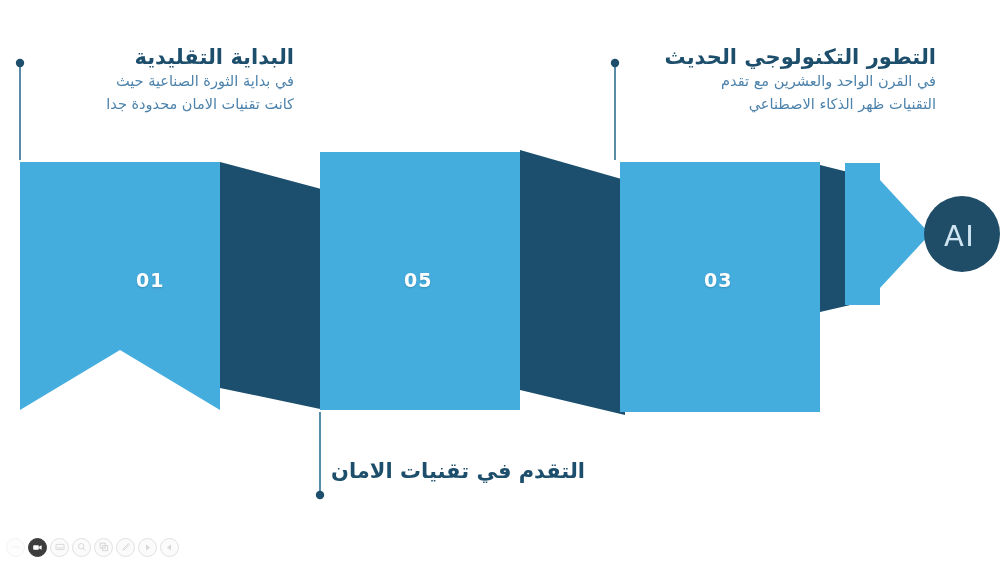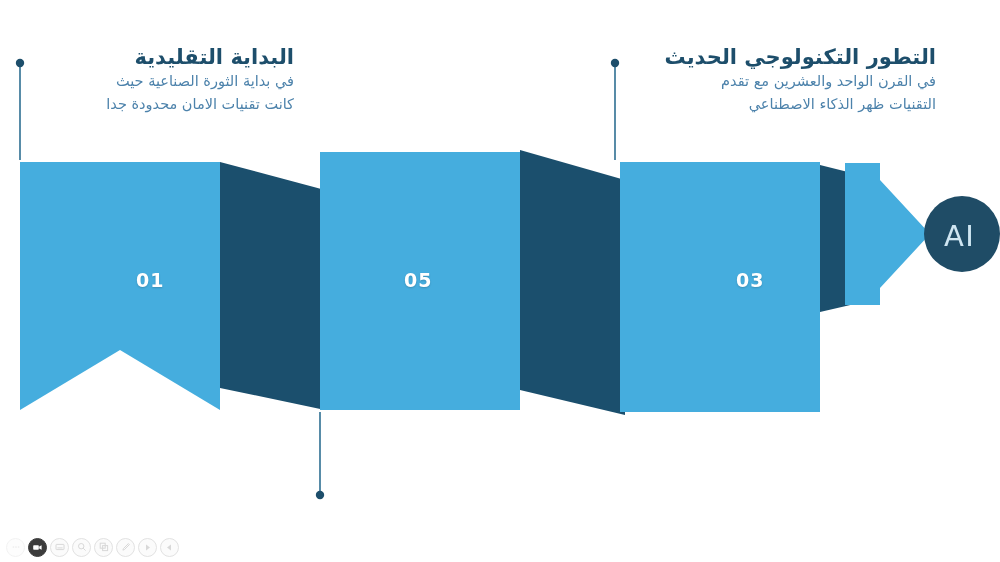--- a/index.html
+++ b/index.html
@@ -85,21 +85,21 @@
     color: #ffffff;
     font-size: 19px;
     font-weight: bold;
     letter-spacing: 1px;
     text-shadow: 0 1px 2px rgba(0,0,0,0.18);
     direction: ltr;
   }
 
   #step-number-1 { left: 104px; top: 269px; margin-left: 32px; }
   #step-number-2 { left: 404px; top: 269px; }
-  #step-number-3 { left: 704px; top: 269px; margin-left: 32px; }
+  #step-number-3 { left: 704px; top: 269px; }
 
   
   #ai-label {
     position: absolute;
     left: 944px;
     top: 219px;
     color: #cfe6f2;
     font-size: 29px;
     font-weight: normal;
     letter-spacing: 1.5px;
@@ -185,20 +185,23 @@
     <div class="callout-body">في بداية الثورة الصناعية حيث</div>
     <div class="callout-body">كانت تقنيات الامان محدودة جدا</div>
   </div>
 
   <div class="callout" id="callout-right">
     <div class="callout-title">التطور التكنولوجي الحديث</div>
     <div class="callout-body">في القرن الواحد والعشرين مع تقدم</div>
     <div class="callout-body">التقنيات ظهر الذكاء الاصطناعي</div>
   </div>
 
+  <div class="callout" id="callout-bottom">
+    <div class="callout-title">التقدم في تقنيات الامان</div>
+  </div>
 
   <div class="step-number" id="step-number-1">01</div>
   <div class="step-number" id="step-number-2">05</div>
   <div class="step-number" id="step-number-3">03</div>
 
   <div id="ai-label">AI</div>
 
   <div id="control-strip">
 
     <div class="ctrl-btn">

